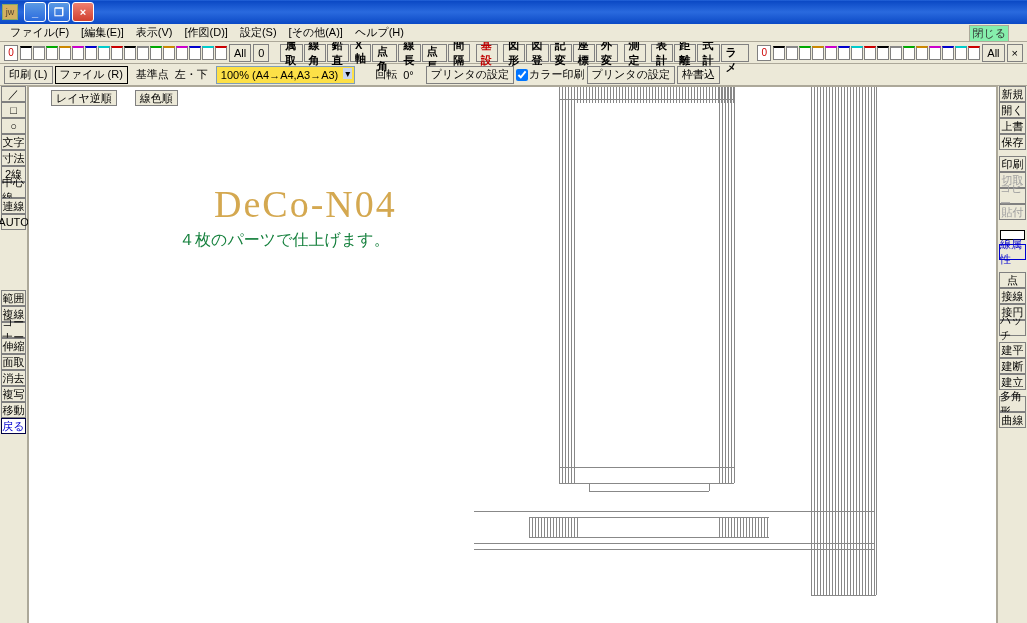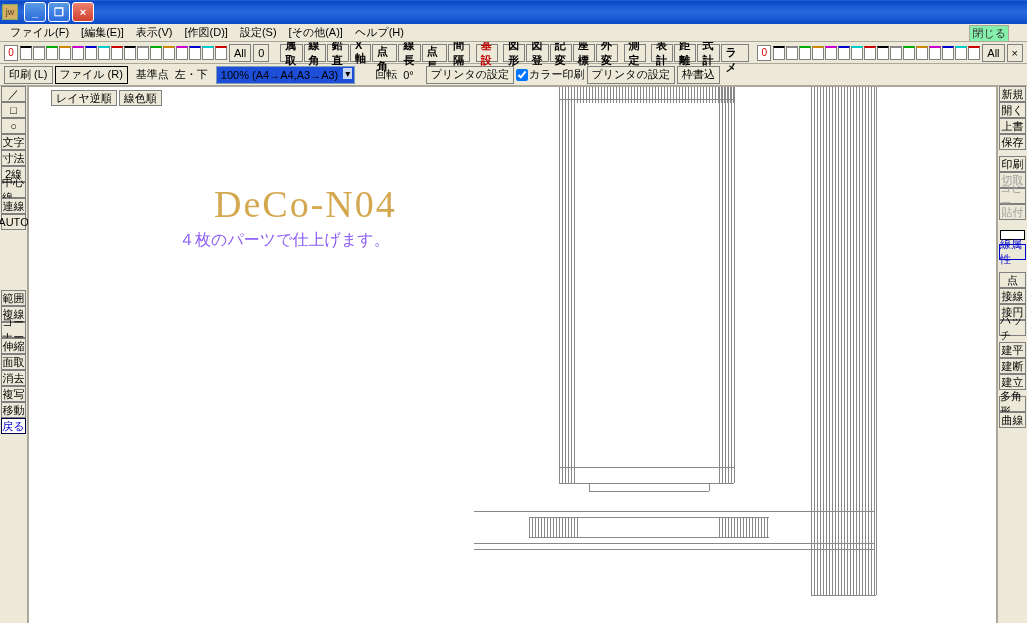--- a/index.html
+++ b/index.html
@@ -18,40 +18,40 @@
 .menubar span { padding: 0 6px; cursor: default; }
 .menubar .closebtn { position: absolute; right: 18px; top: 1px; font-size: 11px; color: #333; border:1px solid #aca899; padding:0 2px; background:#86efac; }
 
 
 .colorrow { height: 22px; background: #ece9d8; border-bottom: 1px solid #aca899; display: flex; align-items: center; padding: 0 4px; gap: 2px; }
 .swgroup { display:flex; gap:1px; align-items:center;font-weight:bold; }
 .sw { width: 12px; height: 14px; border: 1px solid #808080; background: #fff; }
 .sw.t { border-top: 2px solid var(--c); }
 .kbtn { height: 18px; padding: 0 4px; border: 1px solid #808080; background: #ece9d8; display:flex;align-items:center; font-size:11px; }
 .kbtn.sel { border-color:#000; }
-.drop { height: 18px; border: 1px solid #7f9db9; background: #1d4ed8; padding: 0 16px 0 4px; display:flex;align-items:center; position:relative; font-size:11px; }
+.drop { height: 18px; border: 1px solid #7f9db9; background: #fde047; padding: 0 16px 0 4px; display:flex;align-items:center; position:relative; font-size:11px; }
 .drop::after { content:"▾"; position:absolute; right:2px; top:1px; background:#c8d5ee; padding:0 2px; font-size:10px;}
 .chk { display:flex; align-items:center; gap:1px; }
 .chk input { width:12px; height:12px; }
 
 
 .main { display: flex; height: 545px; position: relative; }
 .leftbar, .rightbar { width: 28px; background: #ece9d8; display: flex; flex-direction: column; border-right: 1px solid #aca899; }
 .rightbar { border-right: none; border-left: 1px solid #aca899; width: 30px; }
 .tbtn { height: 16px; border: 1px solid #808080; background: #ece9d8; margin: 0 1px 0 1px; font-size: 11px; display:flex;align-items:center;justify-content:center; }
 .tbtn.act { background:#fff; border-color:#000045; color:#0000d0; }
 .tbtn.dis { color:#a0a0a0; }
 
 .canvas { flex: 1; background: #fff; position: relative; overflow: hidden; border: 1px solid #aca899; }
-.layerbtns { position:absolute; top:3px; left:22px; display:flex; gap:2px; }
+.layerbtns { position:absolute; top:3px; left:22px; display:flex; gap:18px; }
 .layerbtns .kbtn { height:16px; font-size:11px; }
 
 
 .deco-title { position:absolute; left:185px; top:95px; font-family: "Times New Roman", serif; font-size: 38px; color: #d4a850; letter-spacing: 2px; }
-.deco-sub   { position:absolute; left:150px; top:143px; font-size: 16px; color: #8b5cf6; }
+.deco-sub   { position:absolute; left:150px; top:143px; font-size: 16px; color: #15803d; }
 
 .hatch { position:absolute; background: repeating-linear-gradient(90deg, #888 0, #888 1px, transparent 1px, transparent 3px); }
 .line  { position:absolute; background:#888; }
 
 .colorcontrol { display:flex; align-items:center; gap:1px; }
 .colnum { width:14px; height:16px; border:1px solid #808080; background:#fff; font-size:10px; display:flex;align-items:center;justify-content:center; color:#c00;}
 </style>
 </head>
 <body>
 

